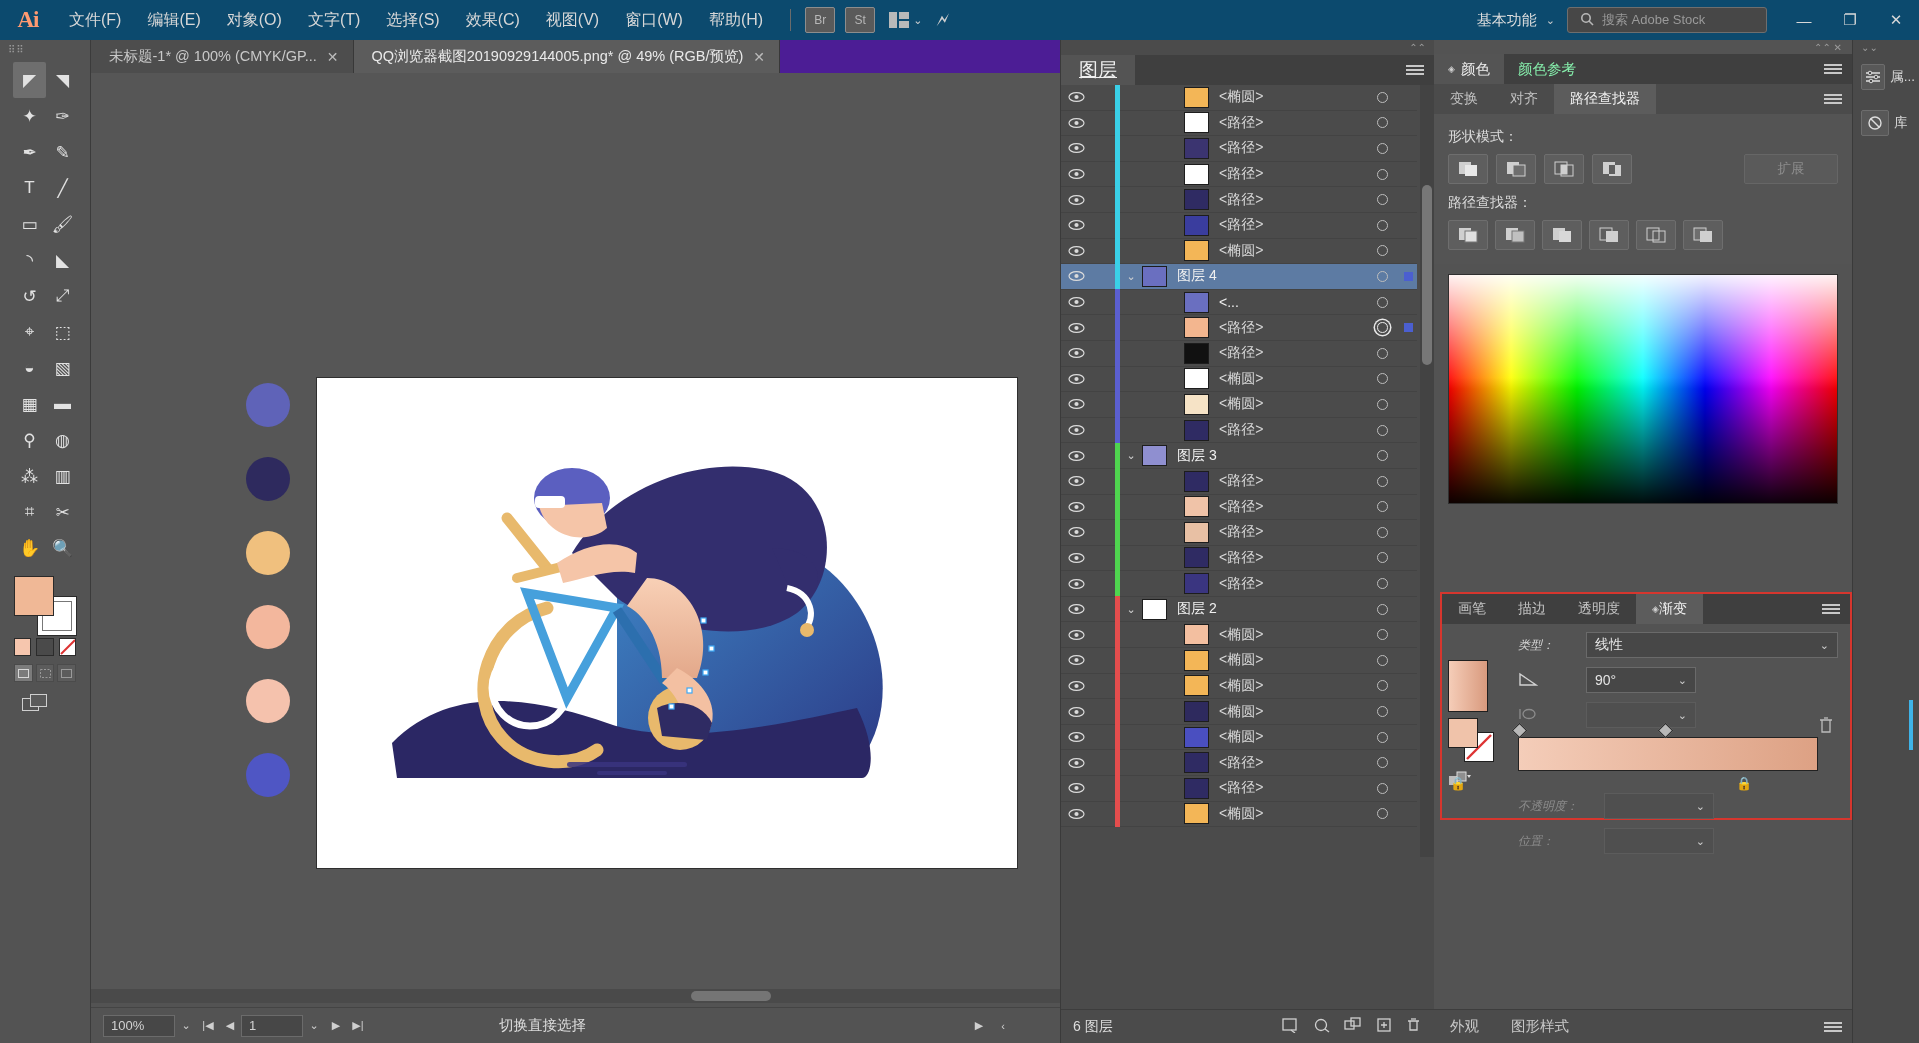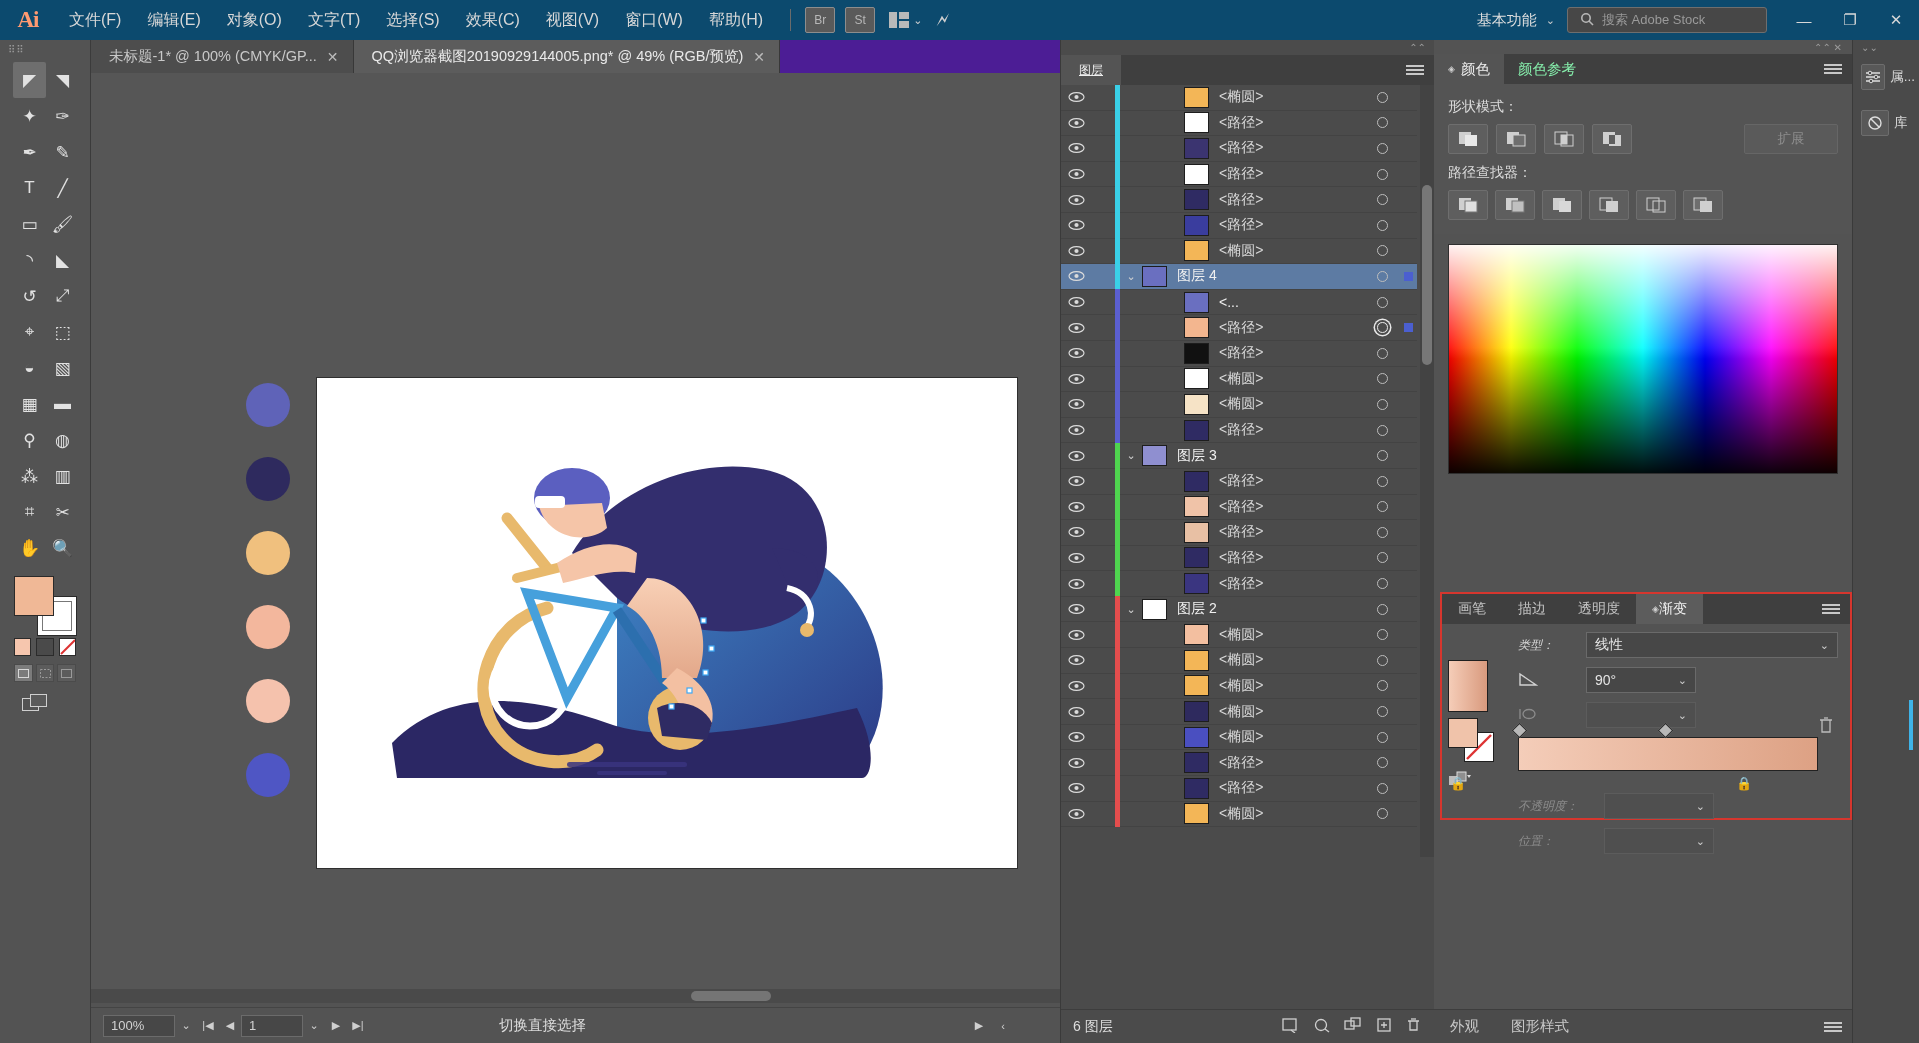--- a/index.html
+++ b/index.html
@@ -140,21 +140,21 @@
   .layers-panel {
     position:absolute; left:1060px; top:40px; width:374px; height:1003px;
     background:#4b4b4b; border-left:1px solid #3a3a3a;
   }
   .panel-grip { height:15px; display:flex;align-items:center;justify-content:flex-end;
                 padding-right:8px; font-size:10px;color:#9b9b9b;}
   .panel-tabs {
     height:30px; background:#3f3f3f; display:flex; align-items:stretch; position:relative;
   }
   .ptab {
-    display:flex; align-items:center; padding:0 18px; font-size:12px; color:#c4c4c4;text-decoration:underline;
+    display:flex; align-items:center; padding:0 18px; font-size:19px; color:#c4c4c4;text-decoration:underline;
   }
   .ptab.active { background:#545454; color:#efefef; }
   .panel-menu { position:absolute; right:10px; top:6px; width:18px; height:18px;
                 display:flex;flex-direction:column;justify-content:center;gap:2px;}
   .panel-menu i { display:block; height:2px; background:#c8c8c8; }
   .layer-list { position:absolute; left:0; top:45px; width:356px; height:772px; overflow:hidden; }
   .lrow {
     display:flex; align-items:center; height:25.6px;
     border-bottom:1px solid #434343; font-size:14px; color:#d9d9d9;
   }
@@ -1096,20 +1096,30 @@
         <span>颜色</span>
       </div>
       <div class="rp-tab">颜色参考</div>
       <div class="panel-menu">
           <i></i>
           <i></i>
           <i></i>
         </div>
     </div>
 
+    <div class="sub-tabs">
+      <div class="sub-tab">变换</div>
+      <div class="sub-tab">对齐</div>
+      <div class="sub-tab active">路径查找器</div>
+      <div class="panel-menu">
+          <i></i>
+          <i></i>
+          <i></i>
+        </div>
+    </div>
 
     <div class="pf-body">
       <div class="pf-label">形状模式：</div>
       <div class="pf-row">
         <div class="pf-btn">
             <svg width="22" height="18" viewBox="0 0 22 18">
               <rect x="2" y="2" width="12" height="12" fill="#cfcfcf"></rect>
               <rect x="8" y="5" width="12" height="11" fill="#e8e8e8"></rect>
             </svg>
           </div>

